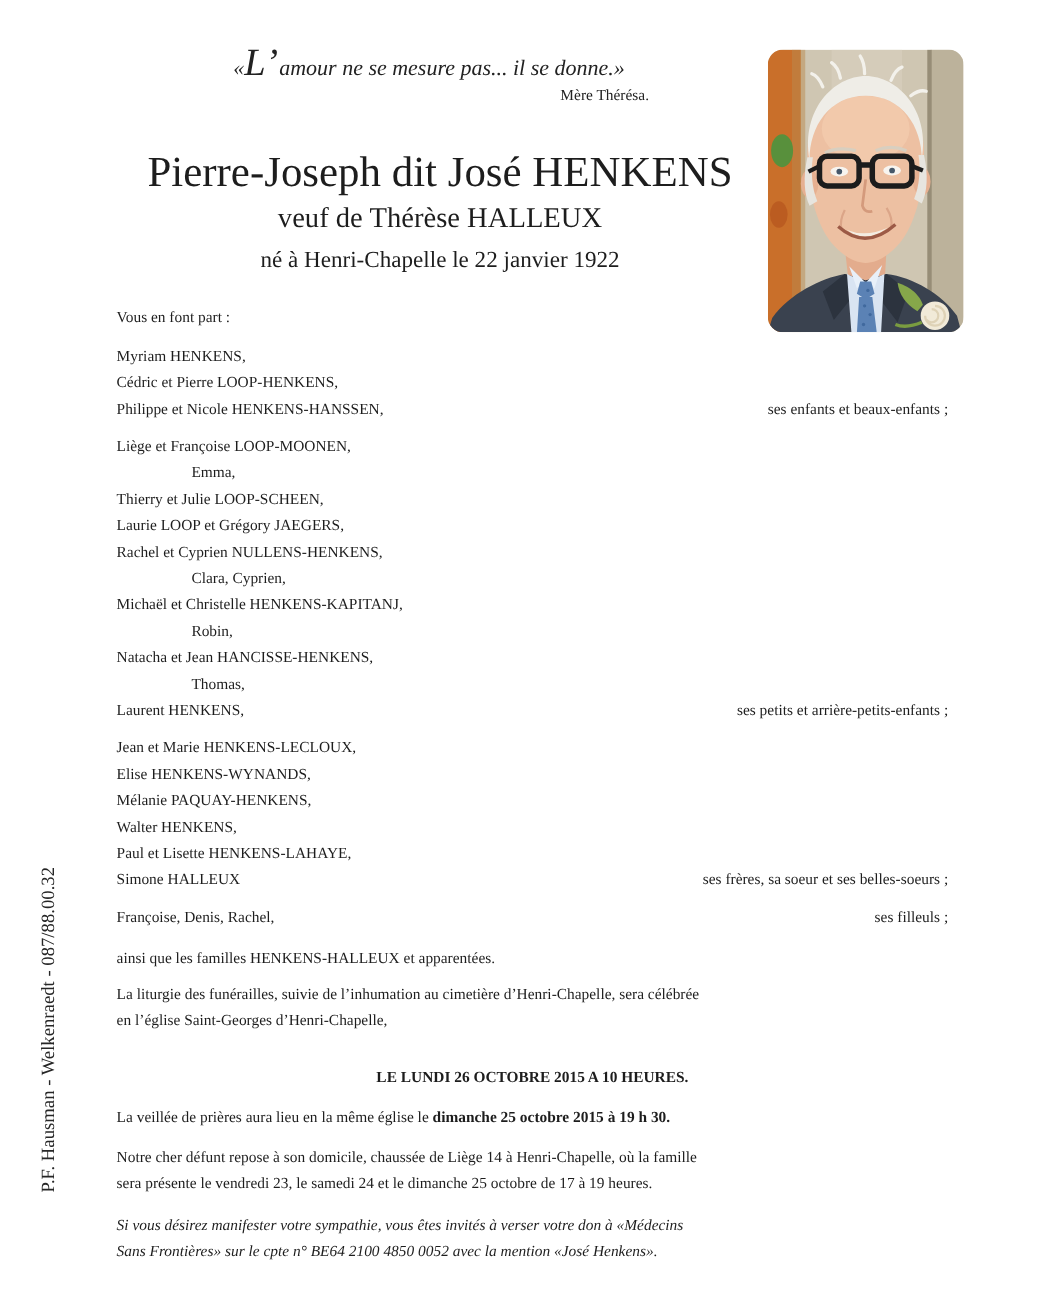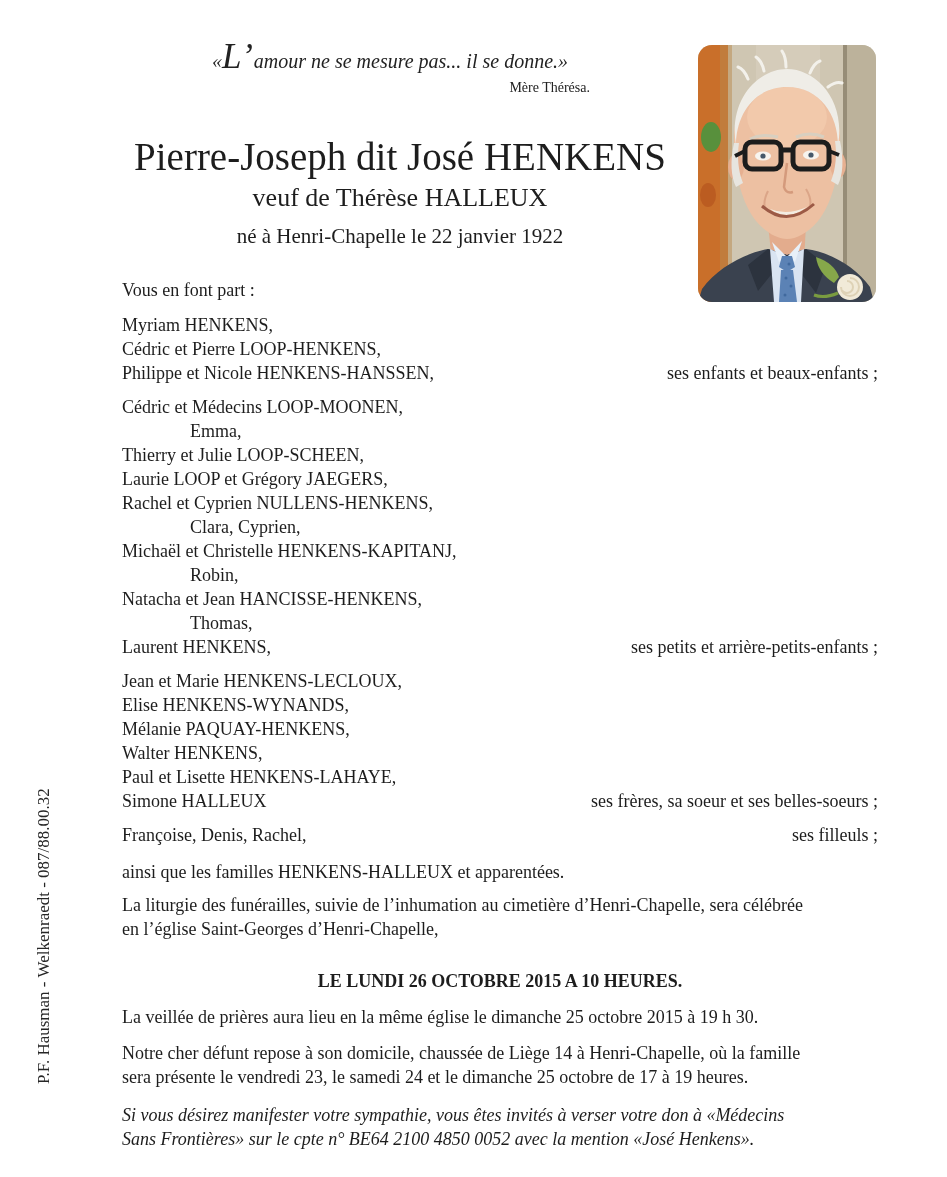--- a/index.html
+++ b/index.html
@@ -43,36 +43,36 @@
     text-align:center; font-size:21px;
   }
   
   .photo {
     position:absolute; left:698px; top:45px; width:178px; height:257px;
     border-radius:14px; overflow:hidden;
   }
   .photo svg { display:block; }
   
   .body-text {
-    position:absolute; left:122px; top:278px; width:756px;
-    font-size:18px; line-height:24px;
+    position:absolute; left:106px; top:278px; width:756px;
+    font-size:14px; line-height:24px;
   }
   .intro { margin-bottom:11px; }
   .group { margin-bottom:10px; }
   .row { display:flex; justify-content:space-between; align-items:baseline; }
   .row.indent .name { padding-left:68px; }
   .annot { text-align:right; white-space:nowrap; }
   .families-line { margin-top:13px; }
   .para { margin-top:9px; }
   .multiline { white-space:pre-line; }
   .funeral-line { margin-top:28px; text-align:center; font-weight:bold; }
   .vigil { margin-top:12px; }
   .repose { margin-top:12px; }
   .donation { margin-top:14px; font-style:italic; }
-  b, .bold { font-weight:normal; }
+  b, .bold { font-weight:bold; }
 </style>
 </head>
 <body>
 
 <div class="page">
 
   <div class="imprint">P.F. Hausman - Welkenraedt - 087/88.00.32</div>
 
   <div class="quote"><span>«</span><span class="q-initial">L’</span><span>amour ne se mesure pas... il se donne.»</span></div>
   <div class="quote-attr">Mère Thérésa.</div>
@@ -160,21 +160,21 @@
           <div class="row">
             <span class="name">Cédric et Pierre LOOP-HENKENS,</span>
           </div>
           <div class="row">
             <span class="name">Philippe et Nicole HENKENS-HANSSEN,</span>
             <span class="annot">ses enfants et beaux-enfants ;</span>
           </div>
         </div>
         <div class="group">
           <div class="row">
-            <span class="name">Cédric et Médecins LOOP-MOONEN,</span>
+            <span class="name">Liège et Françoise LOOP-MOONEN,</span>
           </div>
           <div class="row indent">
             <span class="name">Emma,</span>
           </div>
           <div class="row">
             <span class="name">Thierry et Julie LOOP-SCHEEN,</span>
           </div>
           <div class="row">
             <span class="name">Laurie LOOP et Grégory JAEGERS,</span>
           </div>

